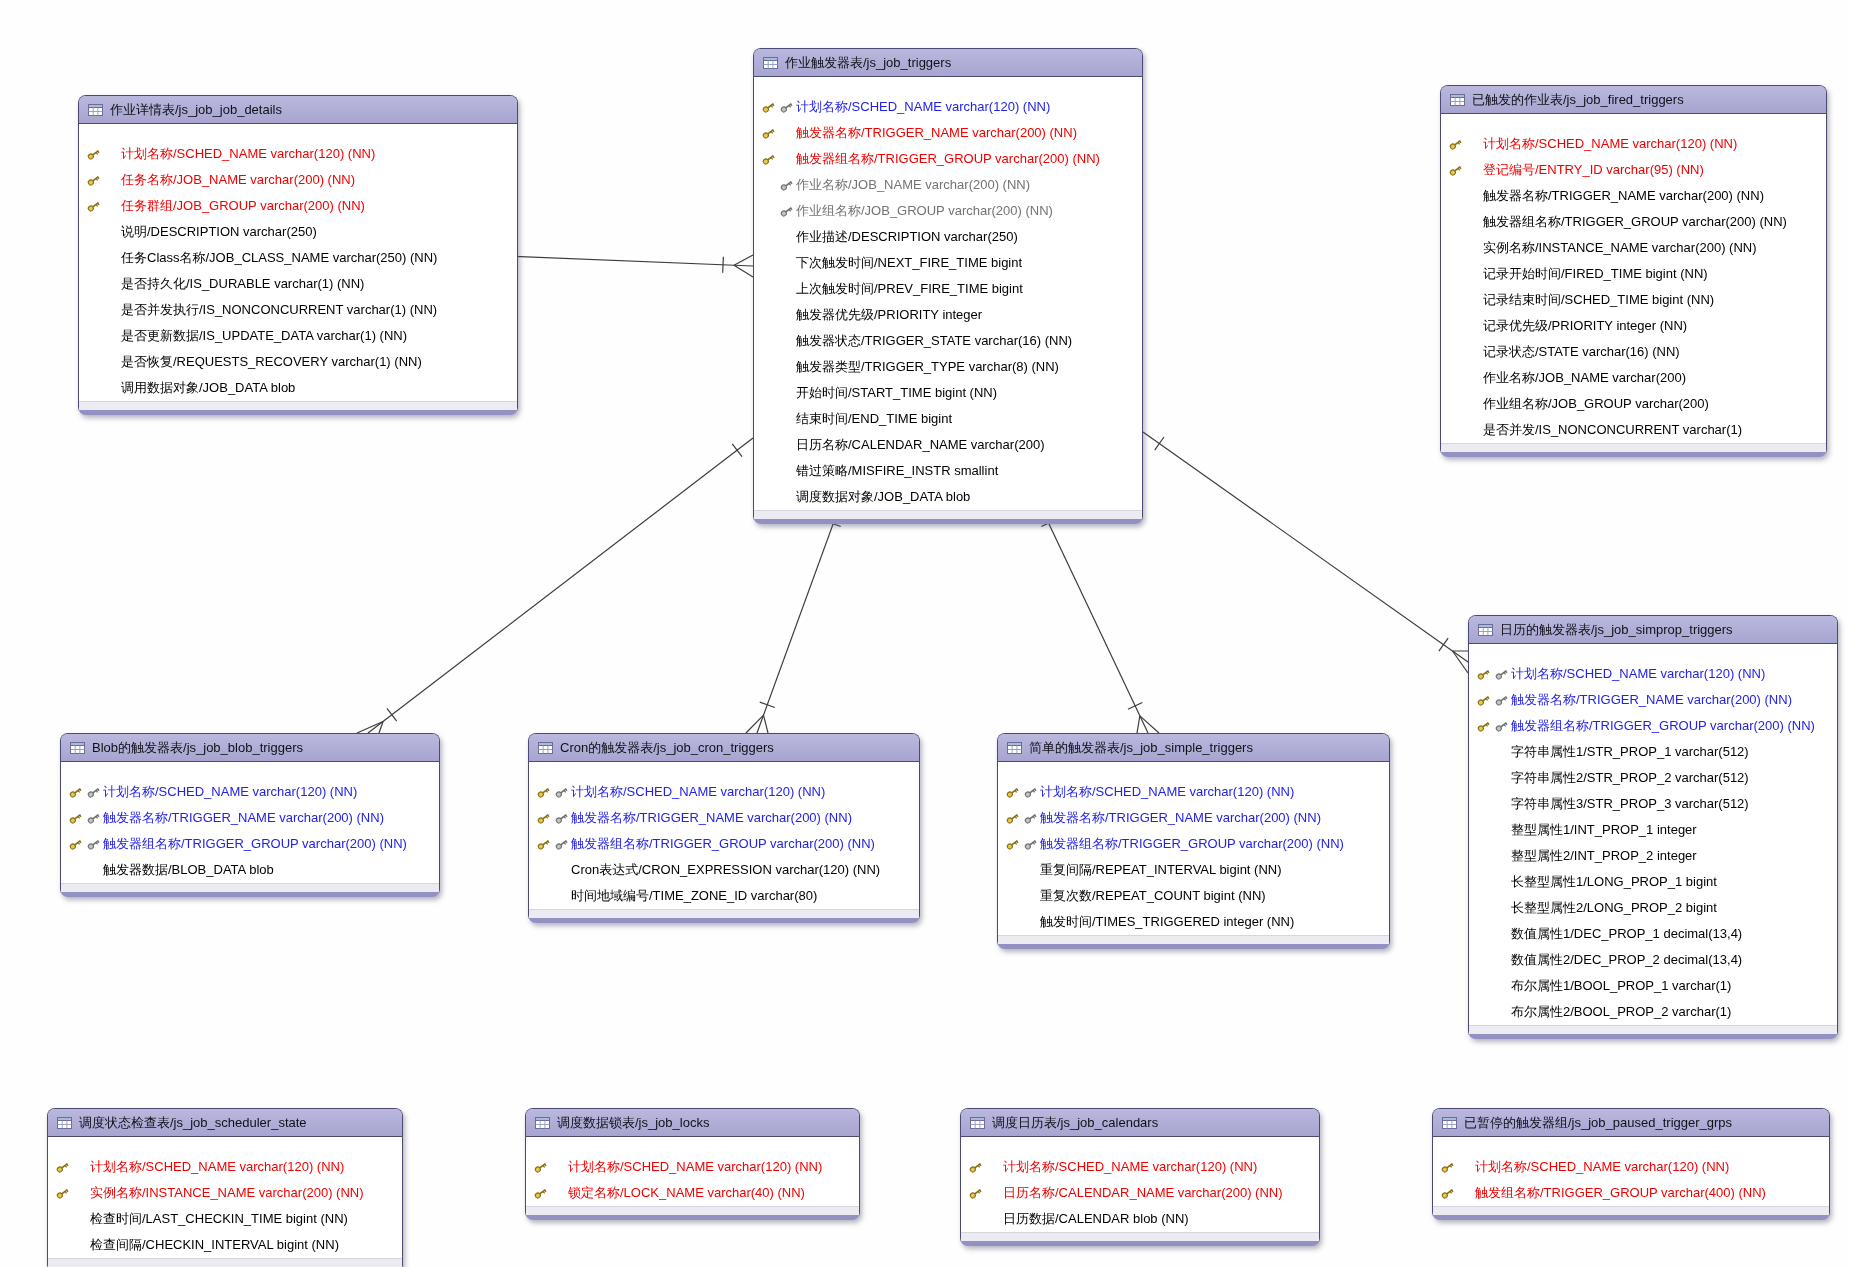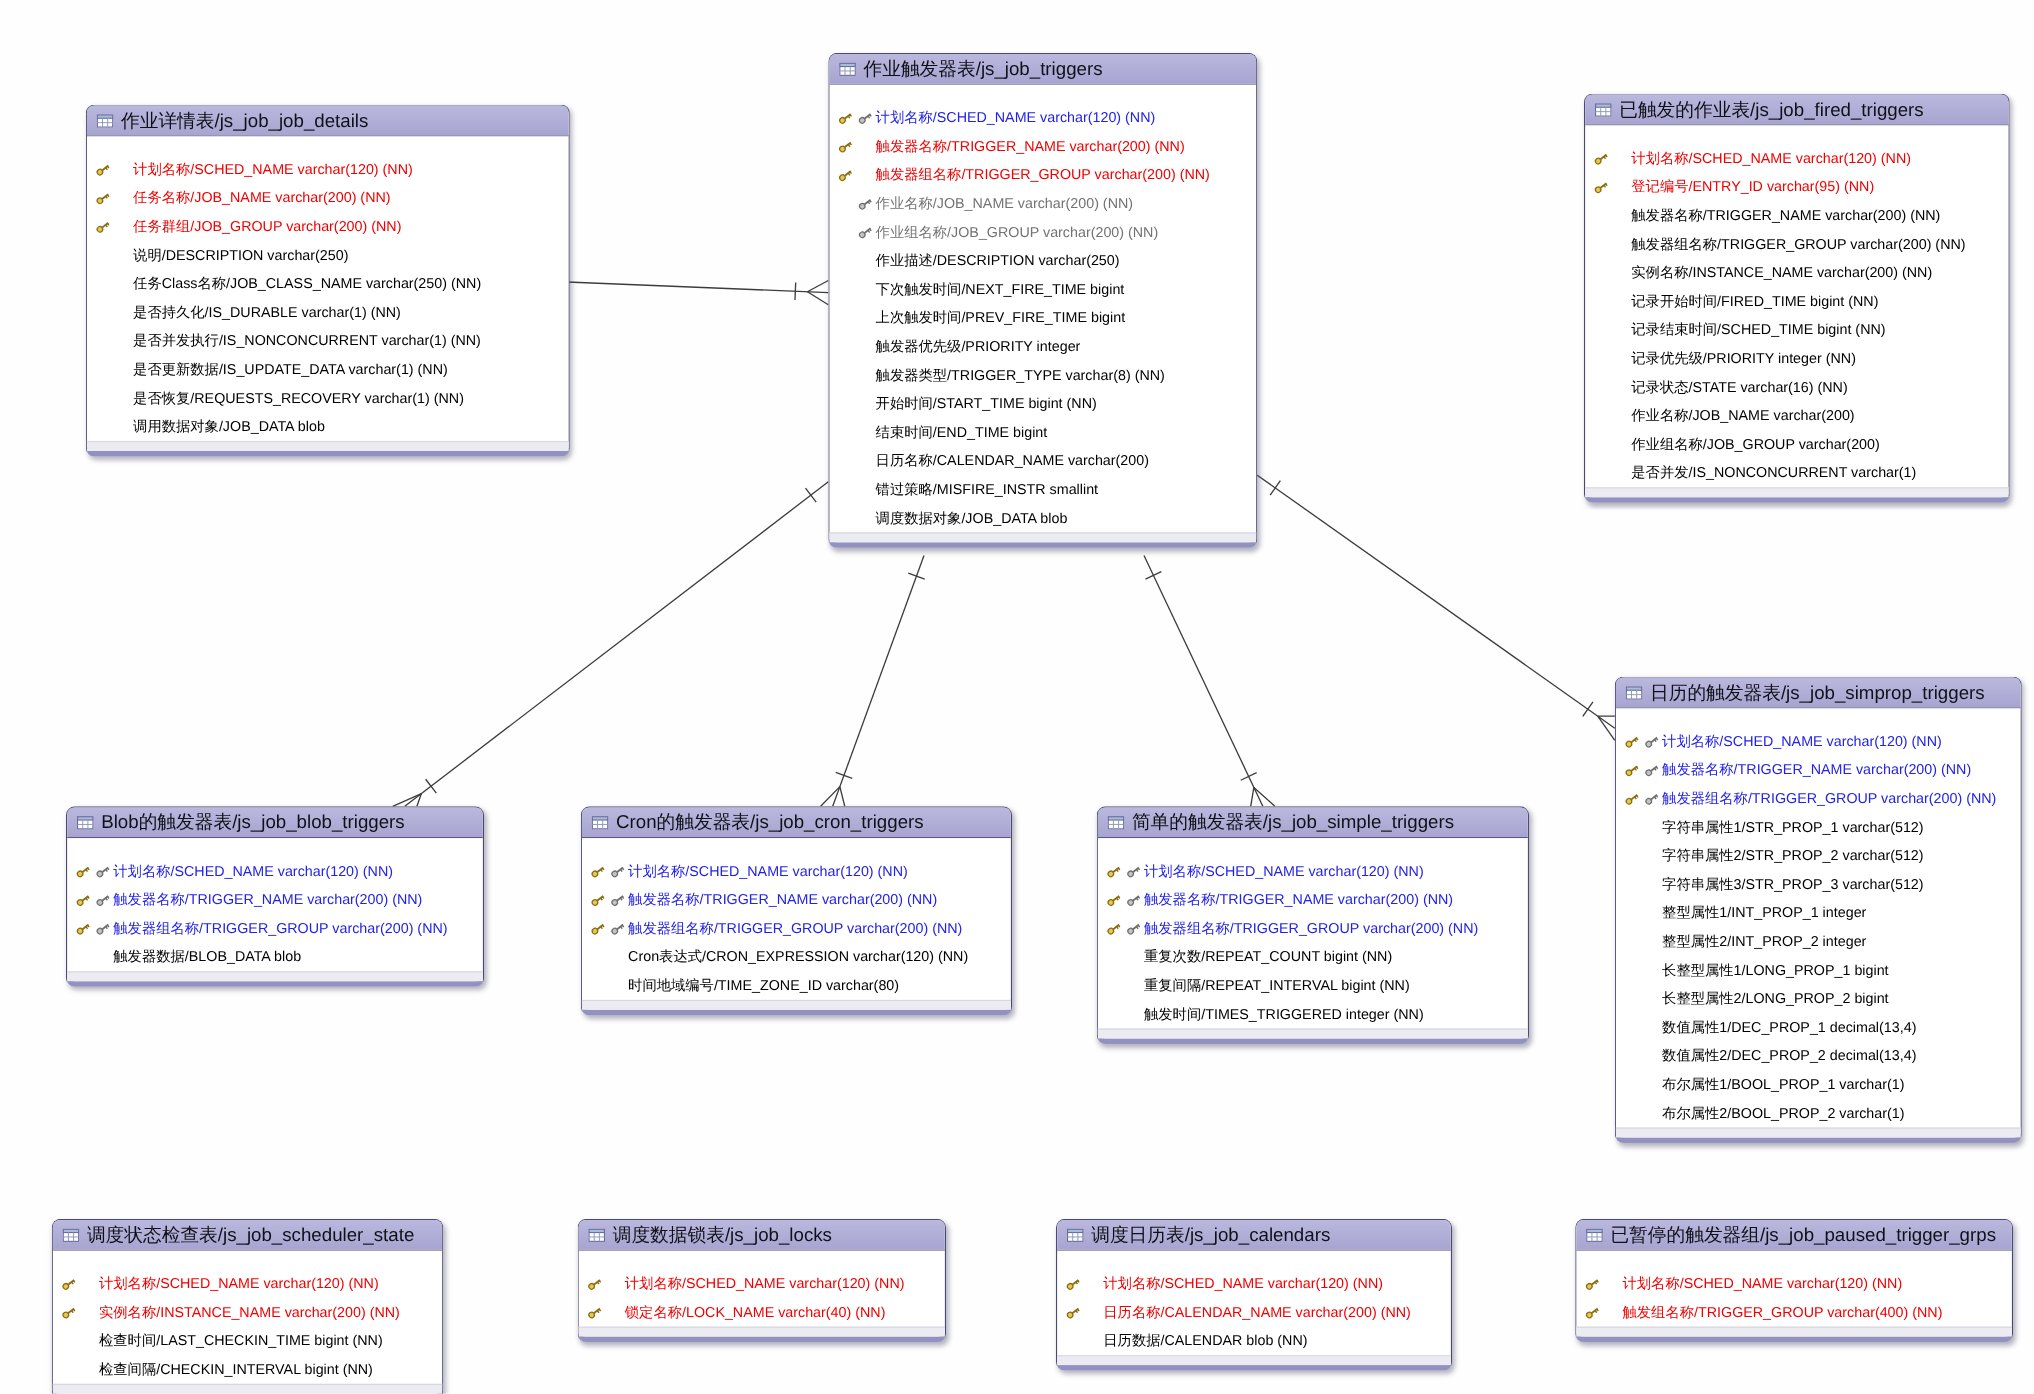--- a/index.html
+++ b/index.html
@@ -5,21 +5,21 @@
   html,body{margin:0;padding:0;background:#ffffff;}
   body{font-family:"Liberation Sans","DejaVu Sans",sans-serif;}
   #canvas{position:relative;width:1849px;height:1267px;background:#fefefe;overflow:hidden;}
   #rel-layer{position:absolute;left:0;top:0;z-index:1;}
   #tables-layer{position:absolute;left:0;top:0;width:100%;height:100%;z-index:2;pointer-events:none;}
   .tbl{position:absolute;background:#ffffff;border:1.5px solid #4a4a74;border-bottom:5px solid #9391c1;
        border-radius:8px;box-shadow:2px 3px 5px rgba(70,70,100,.40);pointer-events:auto;box-sizing:border-box;}
   .tbl-h{height:27px;display:flex;align-items:center;gap:7px;padding:0 9px;
          background:linear-gradient(180deg,#bab8de 0%,#a7a5d0 100%);
          border-bottom:1px solid #4a4a74;border-radius:6px 6px 0 0;}
-  .tbl-title{font-size:17px;color:#101018;white-space:nowrap;}
+  .tbl-title{font-size:13px;color:#101018;white-space:nowrap;}
   .tbl-b{padding-top:17px;}
   .row{display:flex;align-items:center;height:26px;padding-left:6px;overflow:hidden;}
   .kslot{flex:0 0 18px;width:18px;display:inline-flex;align-items:center;justify-content:center;}
   .ftxt{font-size:13px;white-space:nowrap;}
   .c-red{color:#f00000;}
   .c-blue{color:#2222e8;}
   .c-green{color:#737373;}
   .c-black{color:#000000;}
   .tbl-f{height:8px;background:#ebebf1;border-top:1px solid #d6d6e0;}
   .tbl-icon{display:inline-flex;}
@@ -256,20 +256,25 @@
             <span class="ftxt c-black">上次触发时间/PREV_FIRE_TIME bigint</span>
           </div>
           <div class="row">
             <span class="kslot"></span>
             <span class="kslot"></span>
             <span class="ftxt c-black">触发器优先级/PRIORITY integer</span>
           </div>
           <div class="row">
             <span class="kslot"></span>
             <span class="kslot"></span>
+            <span class="ftxt c-black">触发器状态/TRIGGER_STATE varchar(16) (NN)</span>
+          </div>
+          <div class="row">
+            <span class="kslot"></span>
+            <span class="kslot"></span>
             <span class="ftxt c-black">触发器类型/TRIGGER_TYPE varchar(8) (NN)</span>
           </div>
           <div class="row">
             <span class="kslot"></span>
             <span class="kslot"></span>
             <span class="ftxt c-black">开始时间/START_TIME bigint (NN)</span>
           </div>
           <div class="row">
             <span class="kslot"></span>
             <span class="kslot"></span>
@@ -626,26 +631,26 @@
                   <path d="M6.5 7 H13.6" stroke="#6f6f6f" stroke-width="1.7"></path>
                   <path d="M10.6 7 v2.5 M12.7 7 v2.2" stroke="#6f6f6f" stroke-width="1.3"></path>
                 </g>
               </svg>
             </span>
             <span class="ftxt c-blue">触发器组名称/TRIGGER_GROUP varchar(200) (NN)</span>
           </div>
           <div class="row">
             <span class="kslot"></span>
             <span class="kslot"></span>
+            <span class="ftxt c-black">重复间隔/REPEAT_INTERVAL bigint (NN)</span>
+          </div>
+          <div class="row">
+            <span class="kslot"></span>
+            <span class="kslot"></span>
             <span class="ftxt c-black">重复次数/REPEAT_COUNT bigint (NN)</span>
-          </div>
-          <div class="row">
-            <span class="kslot"></span>
-            <span class="kslot"></span>
-            <span class="ftxt c-black">重复间隔/REPEAT_INTERVAL bigint (NN)</span>
           </div>
           <div class="row">
             <span class="kslot"></span>
             <span class="kslot"></span>
             <span class="ftxt c-black">触发时间/TIMES_TRIGGERED integer (NN)</span>
           </div>
         </div>
         <div class="tbl-f"></div>
       </div>
       <div class="tbl" style="left: 1468px; top: 615px; width: 370px;">

